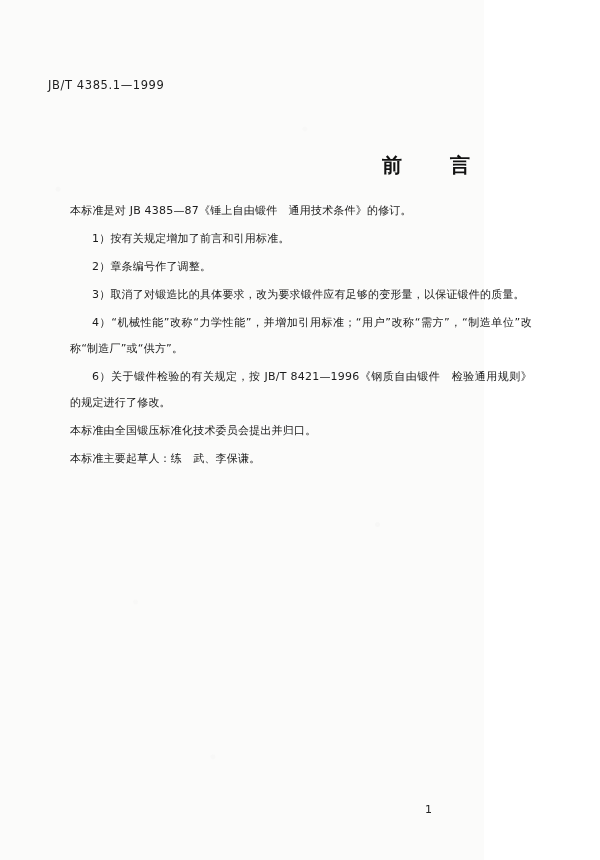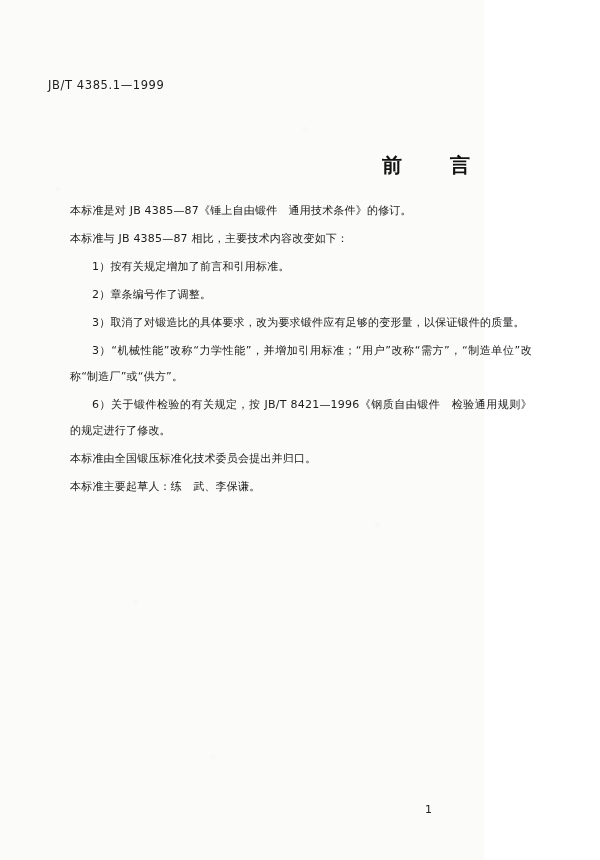--- a/index.html
+++ b/index.html
@@ -86,25 +86,24 @@
 <body>
 
 <div class="page">
 
   <div class="doc-number">JB/T  4385.1—1999</div>
 
   <div class="doc-title">前　言</div>
 
   <div class="body-block">
     <p class="para flush">本标准是对 JB 4385—87《锤上自由锻件　通用技术条件》的修订。</p>
-    <p class="para flush">本标准与 JB 4385—87 相比，主要技术内容改变如下：</p>
     <p class="para indent">1）按有关规定增加了前言和引用标准。</p>
     <p class="para indent">2）章条编号作了调整。</p>
     <p class="para indent">3）取消了对锻造比的具体要求，改为要求锻件应有足够的变形量，以保证锻件的质量。</p>
-    <p class="para indent">3）“机械性能”改称“力学性能”，并增加引用标准；“用户”改称“需方”，“制造单位”改称“制造厂”或“供方”。</p>
+    <p class="para indent">4）“机械性能”改称“力学性能”，并增加引用标准；“用户”改称“需方”，“制造单位”改称“制造厂”或“供方”。</p>
     <p class="para indent">6）关于锻件检验的有关规定，按 JB/T 8421—1996《钢质自由锻件　检验通用规则》的规定进行了修改。</p>
     <p class="para flush">本标准由全国锻压标准化技术委员会提出并归口。</p>
     <p class="para flush">本标准主要起草人：练　武、李保谦。</p>
   </div>
 
   <div class="page-number">1</div>
 
 </div>
 
 </body></html>

